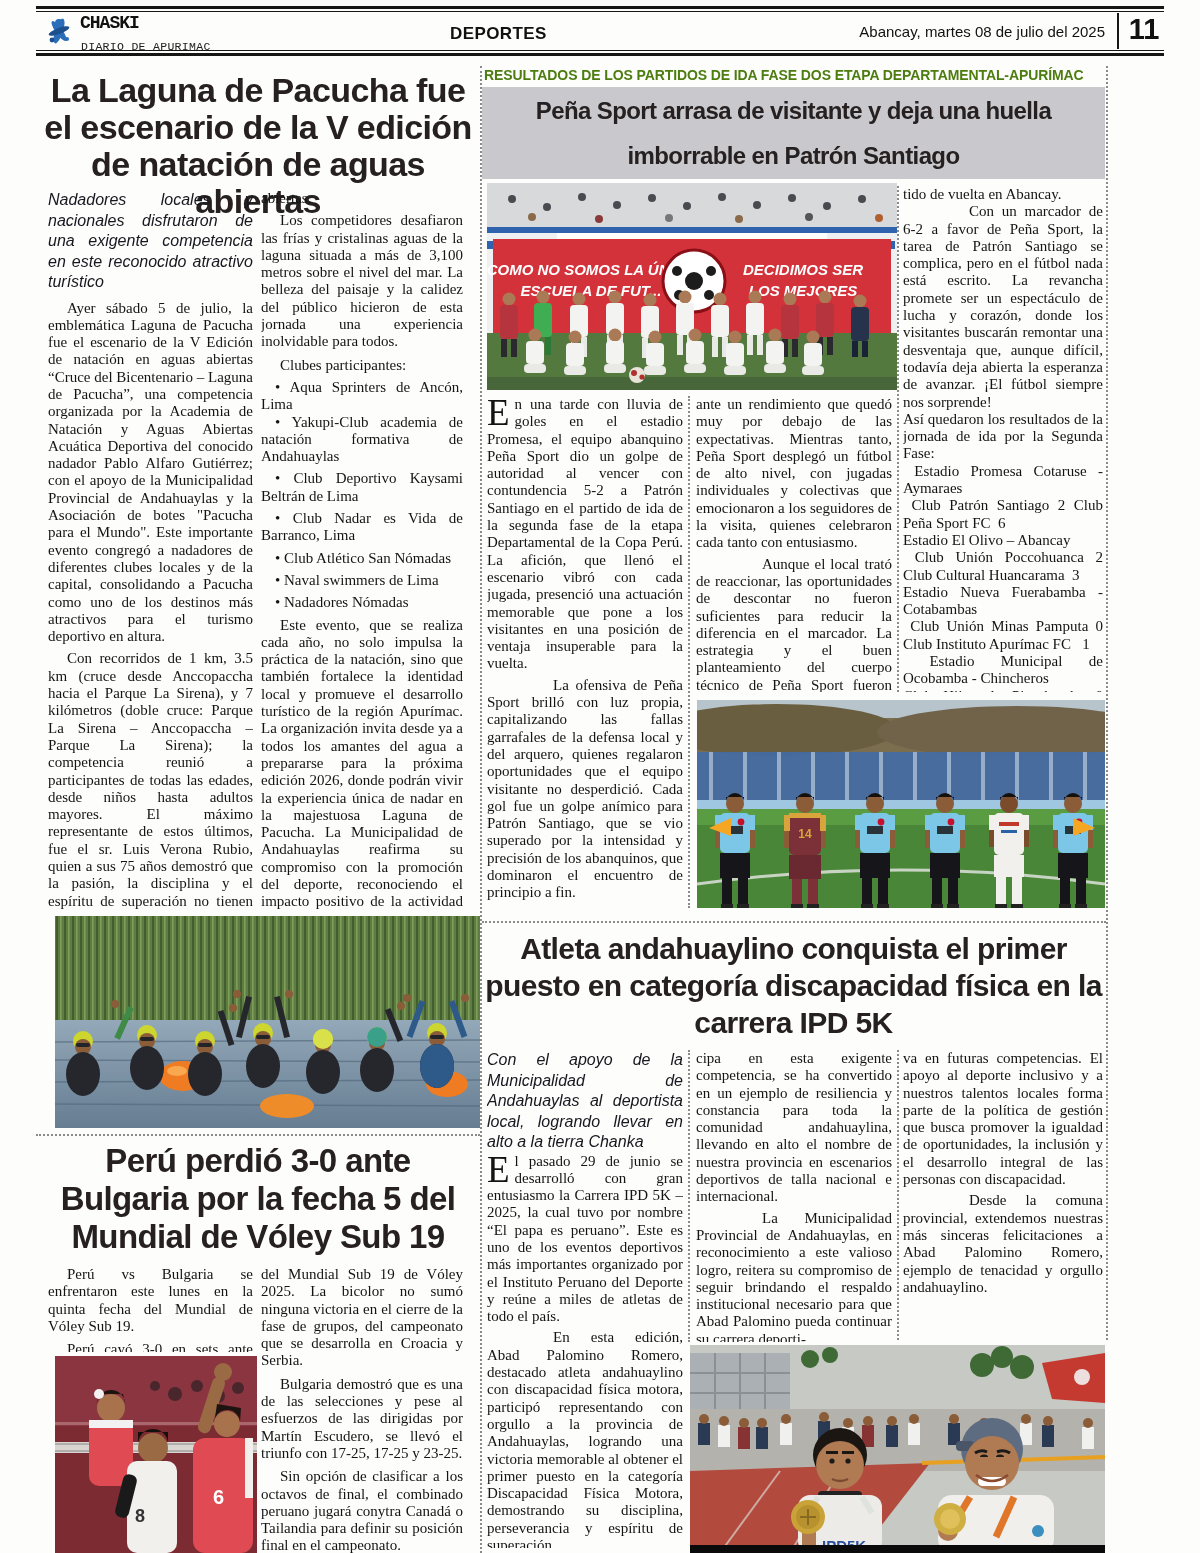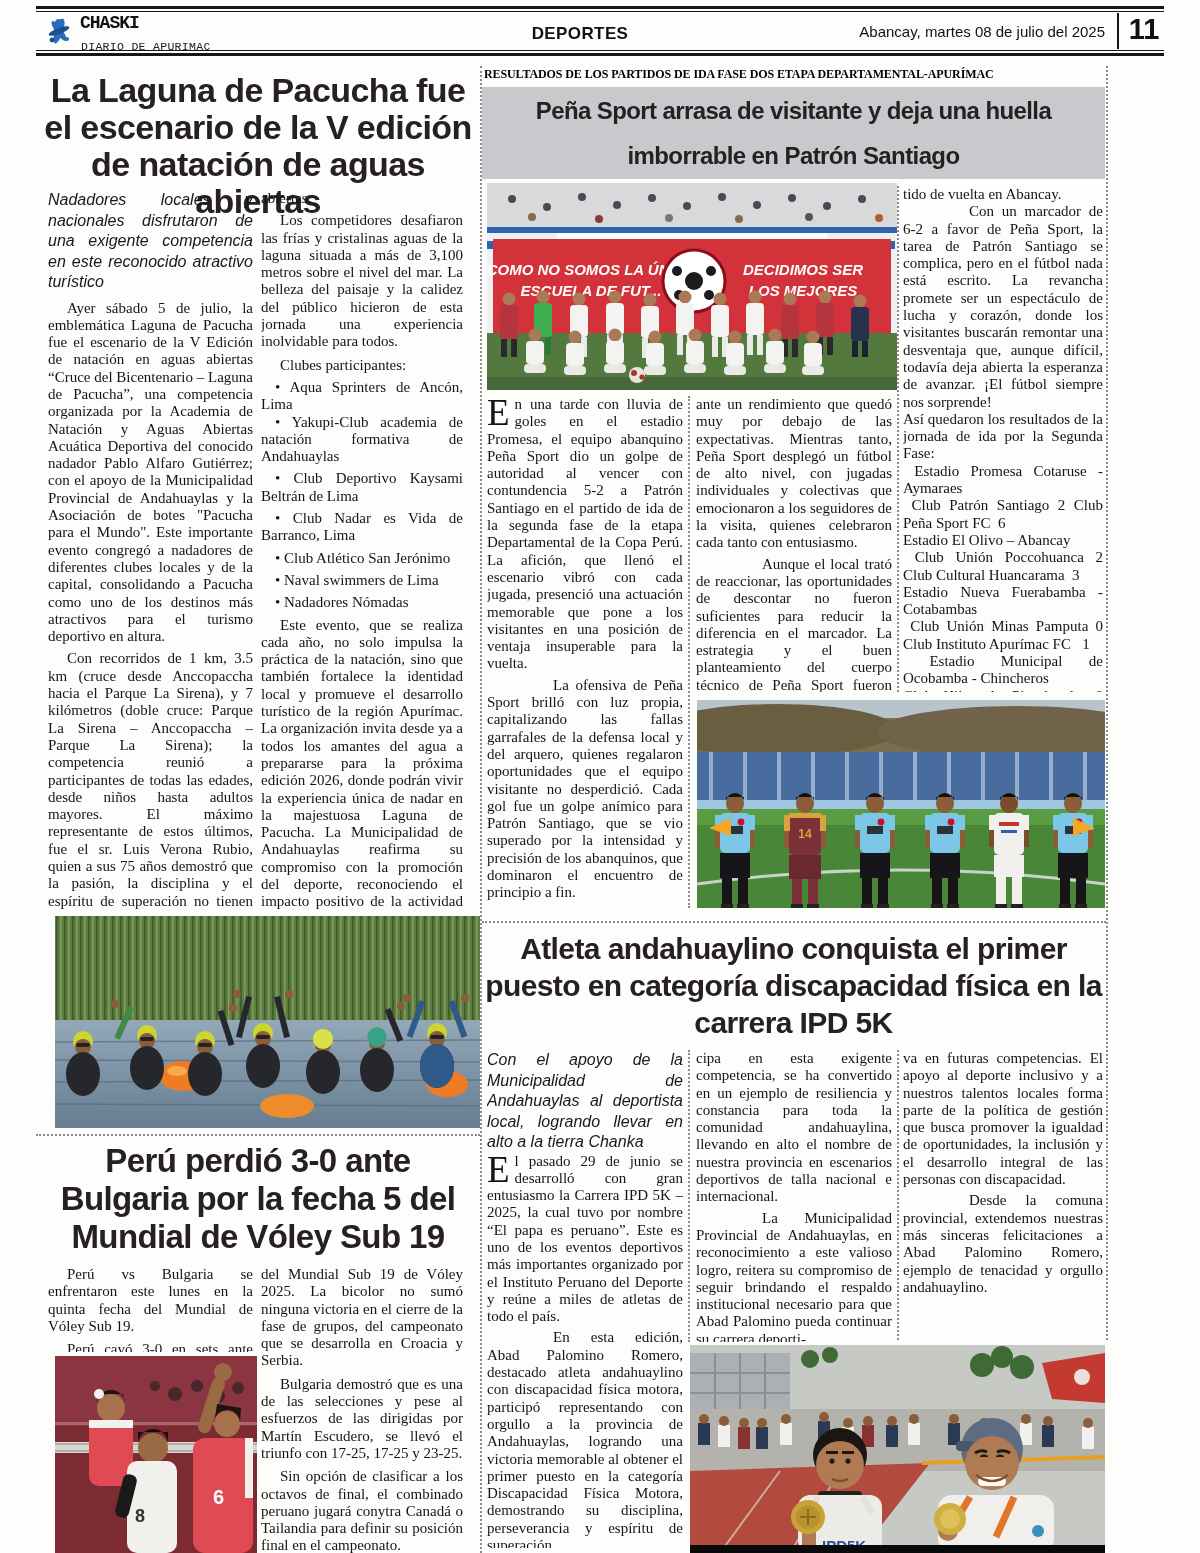--- a/index.html
+++ b/index.html
@@ -13,21 +13,21 @@
   .logo-sub{font-family:Liberation Mono, monospace;font-size:11.5px;letter-spacing:.3px;color:#222}
   .section-label{font-family:"Liberation Sans",sans-serif;font-weight:700;font-size:17px;letter-spacing:.4px;color:#111}
   .edition-date{font-family:"Liberation Sans",sans-serif;font-size:15px;color:#111}
   .page-number{font-family:"Liberation Sans",sans-serif;font-weight:700;font-size:29px;color:#111}
   
   .hl{font-family:"Liberation Sans",sans-serif;font-weight:700;text-align:center;color:#262020;letter-spacing:-.6px}
   .hl1{font-size:34px;line-height:37px}
   .hl2{font-size:24px;line-height:45px;background:#c9c9cd;padding-top:1px}
   .hl3{font-size:30px;line-height:37px}
   .hl4{font-size:33px;line-height:38px}
-  .kicker{font-family:Liberation Serif, serif;font-weight:700;font-size:12px;color:#000000;letter-spacing:-.1px}
+  .kicker{font-family:Liberation Sans, sans-serif;font-weight:700;font-size:14px;color:#4d7c0f;letter-spacing:-.1px}
   
   .col{position:absolute;overflow:hidden}
   .col p{font-size:15px;line-height:17.3px;text-align:justify;color:#141414}
   .ind{text-indent:19px}
   .indlg{text-indent:66px}
   .lead{font-family:Liberation Sans, sans-serif;font-style:italic;font-size:16px !important;line-height:20.5px !important;color:#17171f !important}
   .club{text-indent:14px}
   .club::before{content:"•  "}
   .res{text-align:left;white-space:pre-wrap}
   .dc{float:left;font-size:37px;line-height:29px;padding:2px 5px 0 0;color:#141414}
@@ -49,21 +49,21 @@
   <svg class="abs" style="left:44px;top:13px" width="30" height="36" viewBox="0 0 30 36">
     <ellipse cx="15" cy="18" rx="4" ry="13" fill="#2a6db8" transform="rotate(18 15 18)"></ellipse>
     <ellipse cx="15" cy="18" rx="3.4" ry="12" fill="#2a6db8" transform="rotate(-35 15 18)"></ellipse>
     <ellipse cx="15" cy="18" rx="3" ry="11" fill="#1c4f8e" transform="rotate(70 15 18)"></ellipse>
     <circle cx="15" cy="10" r="4" fill="#2a6db8"></circle>
     <circle cx="8" cy="27" r="2.4" fill="#1c4f8e"></circle>
     <circle cx="23" cy="26" r="2" fill="#2a6db8"></circle>
   </svg>
   <div class="abs logo-name" style="left:80px;top:13px">CHASKI</div>
   <div class="abs logo-sub" style="left:81px;top:40px">DIARIO DE APURIMAC</div>
-  <div class="abs section-label" style="left:450px;top:24px;width:260px;text-align:center">DEPORTES</div>
+  <div class="abs section-label" style="left:450px;top:24px;width:260px;text-align:left">DEPORTES</div>
   <div class="abs edition-date" style="left:805px;top:23px;width:300px;text-align:right">Abancay, martes 08 de julio del 2025</div>
   <div class="rule" style="left:1117px;top:13px;width:2px;height:36px"></div>
   <div class="abs page-number" style="left:1124px;top:13px;width:40px;text-align:center">11</div>
 
   <div class="rule" style="left:36px;top:50px;width:1128px;height:1px"></div>
   <div class="rule" style="left:36px;top:53px;width:1128px;height:3px"></div>
 
   <div class="dotv" style="left:480px;top:66px;height:1487px"></div>
   <div class="dotv" style="left:688px;top:396px;height:512px"></div>
   <div class="dotv" style="left:897px;top:186px;height:506px"></div>
@@ -81,21 +81,21 @@
       <p class="ind" style="margin-top:5px">Con recorridos de 1 km, 3.5 km (cruce desde Anccopaccha hacia el Parque La Sirena), y 7 kilómetros (doble cruce: Parque La Sirena – Anccopaccha – Parque La Sirena); la competencia reunió a participantes de todas las edades, desde niños hasta adultos mayores. El máximo representante de estos últimos, fue el sr. Luis Verona Rubio, quien a sus 75 años demostró que la pasión, la disciplina y el espíritu de superación no tienen edad, convirtiéndose en un verdadero ejemplo para las nuevas generaciones y un referente de constancia en la natación en aguas</p>
     </div>
     <div class="col" style="left:261px;top:190px;width:202px;height:722px">
       <p>abiertas.</p>
       <p class="ind" style="margin-top:5px">Los competidores desafiaron las frías y cristalinas aguas de la laguna situada a más de 3,100 metros sobre el nivel del mar. La belleza del paisaje y la calidez del público hicieron de esta jornada una experiencia inolvidable para todos.</p>
       <p class="ind" style="margin-top:6px">Clubes participantes:</p>
       <p class="club" style="margin-top:5px">Aqua Sprinters de Ancón, Lima</p>
       <p class="club" style="">Yakupi-Club academia de natación formativa de Andahuaylas</p>
       <p class="club" style="margin-top:5px">Club Deportivo Kaysami Beltrán de Lima</p>
       <p class="club" style="margin-top:5px">Club Nadar es Vida de Barranco, Lima</p>
-      <p class="club" style="margin-top:5px">Club Atlético San Jerónimo</p>
+      <p class="club" style="margin-top:5px">Club Atlético San Nómadas</p>
       <p class="club" style="margin-top:5px">Naval swimmers de Lima</p>
       <p class="club" style="margin-top:5px">Nadadores Nómadas</p>
       <p class="ind" style="margin-top:5px">Este evento, que se realiza cada año, no solo impulsa la práctica de la natación, sino que también fortalece la identidad local y promueve el desarrollo turístico de la región Apurímac. La organización invita desde ya a todos los amantes del agua a prepararse para la próxima edición 2026, donde podrán vivir la experiencia única de nadar en la majestuosa Laguna de Pacucha. La Municipalidad de Andahuaylas reafirma su compromiso con la promoción del deporte, reconociendo el impacto positivo de la actividad física en la salud y en la integración de la comunidad.</p>
     </div>
 
     <svg class="photo" style="left:55px;top:916px" width="425" height="212" viewBox="0 0 425 212" preserveAspectRatio="none">
       <defs>
         <pattern id="rd" width="8" height="108" patternUnits="userSpaceOnUse">
           <rect width="8" height="108" fill="#5f7c44"></rect>
           <rect x="1" width="2" height="108" fill="#42602e"></rect>

